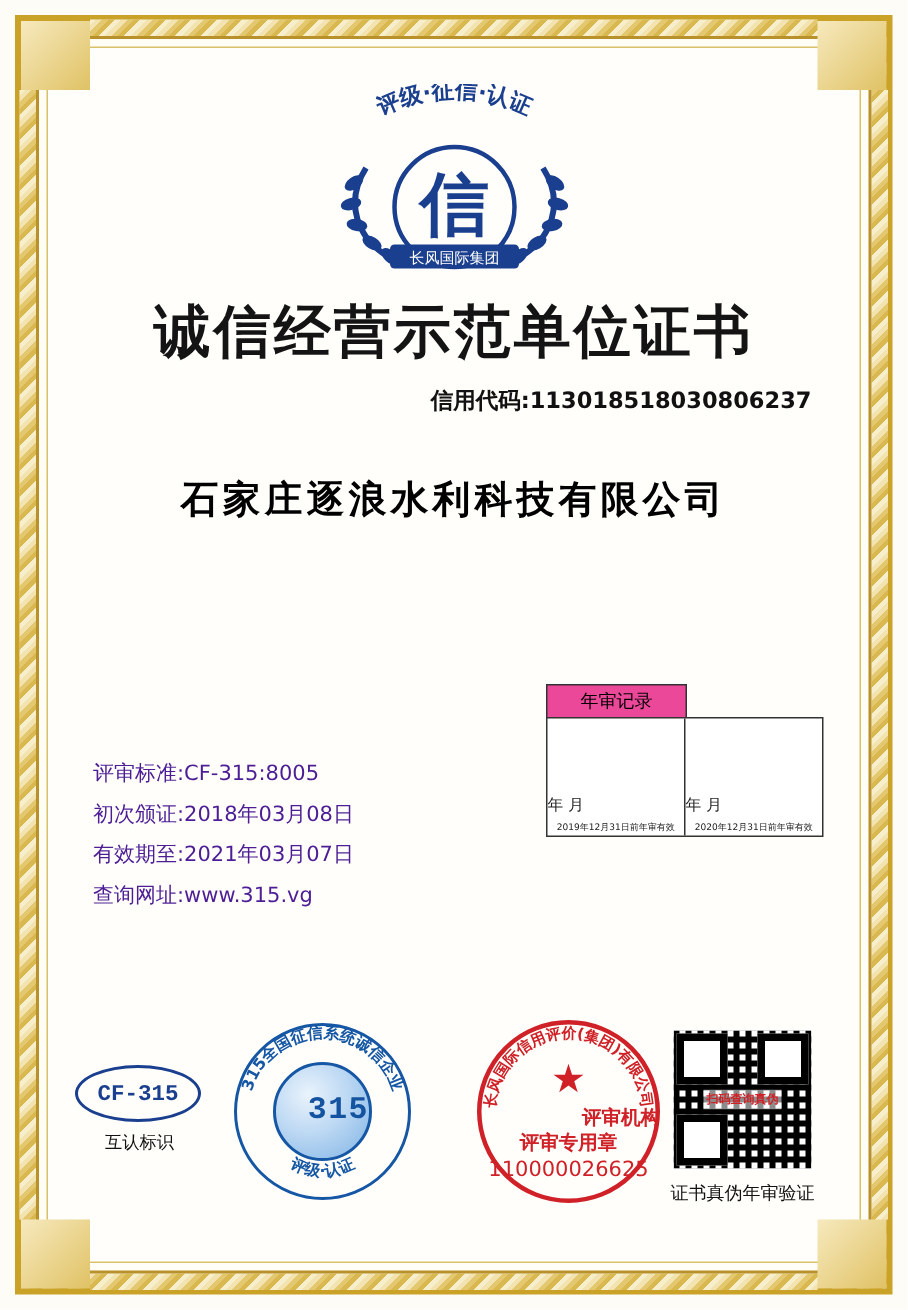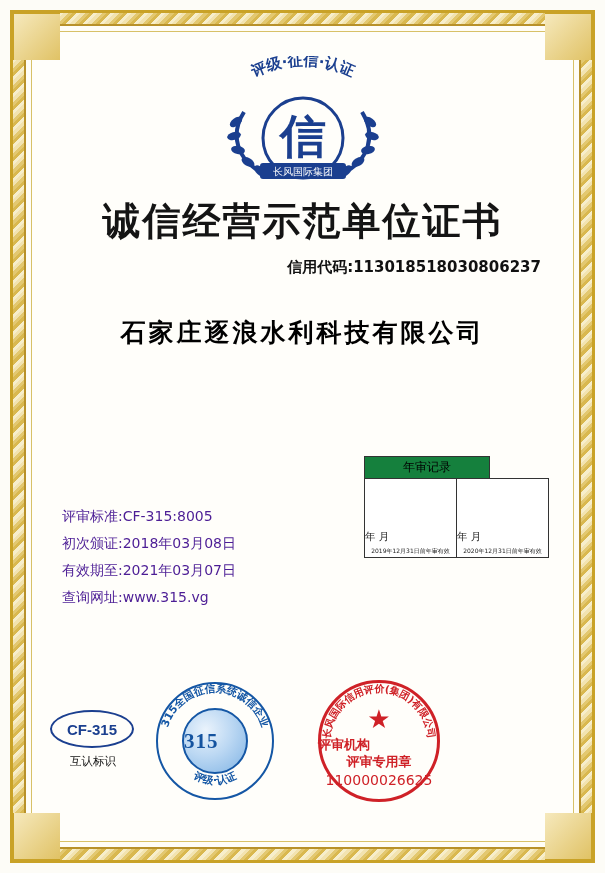--- a/index.html
+++ b/index.html
@@ -162,23 +162,23 @@
     top: 420px;
     width: 185px;
   }
   .review-title {
     border: 1px solid #333;
     border-bottom: none;
     width: 92px;
     margin-left: 0;
     text-align: center;
     font-size: 12px;
-    padding: 2px 16px;
-    font-family: "DejaVu Sans", sans-serif;
-    background: #15803d;
+    padding: 2px 0;
+    font-family: "DejaVu Sans", sans-serif;
+    background: #ec4899;
   }
   .review-table {
     border: 1px solid #333;
     height: 78px;
     display: flex;
     background: #fff;
   }
   .review-cell {
     flex: 1;
     position: relative;
@@ -224,21 +224,21 @@
   }
   .cf-oval {
     width: 84px;
     height: 38px;
     border: 2px solid #1b3f8f;
     border-radius: 50%;
     color: #1b3f8f;
     font-size: 15px;
     font-weight: bold;
     line-height: 36px;
-    font-family: Liberation Sans, sans-serif;
+    font-family: Liberation Mono, monospace;
     box-sizing: border-box;
   }
   .cf-label {
     margin-top: 6px;
     font-size: 11.5px;
     color: #111;
     font-family: "DejaVu Sans", sans-serif;
   }
 
   
@@ -265,25 +265,25 @@
     border-radius: 50%;
     border: 2px solid #1557a5;
     background:
       radial-gradient(circle at 35% 32%, #eaf3fc 0%, #bcd8f3 45%, #7fb3e4 100%);
   }
   .globe-num {
     position: absolute;
     left: 0; right: 0;
     top: 50%;
     transform: translateY(-50%);
-    text-align: left;
+    text-align: right;
     font-size: 21px;
     font-weight: bold;
     color: #14539f;
-    font-family: Liberation Serif, serif;
+    font-family: Liberation Mono, monospace;
     letter-spacing: 1px;
   }
   .globe-text {
     position: absolute;
     inset: 0;
     color: #1557a5;
     font-size: 10px;
     font-weight: bold;
     font-family: "DejaVu Sans", sans-serif;
   }
@@ -309,21 +309,21 @@
     top: 26px;
     transform: translateX(-50%);
     font-size: 26px;
     line-height: 26px;
     color: #cf2127;
   }
   .red-mid {
     position: absolute;
     left: 0; right: 0;
     top: 56px;
-    text-align: left;
+    text-align: right;
     font-size: 13px;
     font-weight: bold;
     font-family: Liberation Serif, serif;
     color: #cf2127;
   }
   .red-mid2 {
     position: absolute;
     left: 0; right: 0;
     top: 73px;
     text-align: center;
@@ -524,16 +524,23 @@
           <text font-size="10" font-weight="bold" fill="#cf2127" font-family="DejaVu Sans, sans-serif">
             <textPath href="#rTop" startOffset="50%" text-anchor="middle">长风国际信用评价(集团)有限公司</textPath>
           </text>
         </svg>
         <div class="red-star">★</div>
         <div class="red-mid">评审机构</div>
         <div class="red-mid2">评审专用章</div>
         <div class="red-bottom">110000026625</div>
       </div>
 
+      <div class="qr-block">
+        <div class="qr-code">
+          <div class="qr-eye-bl"></div>
+          <div class="qr-overlay">扫码查询真伪</div>
+        </div>
+        <div class="qr-caption">证书真伪年审验证</div>
+      </div>
 
     </div>
   </div>
 </div>
 
 </body></html>

